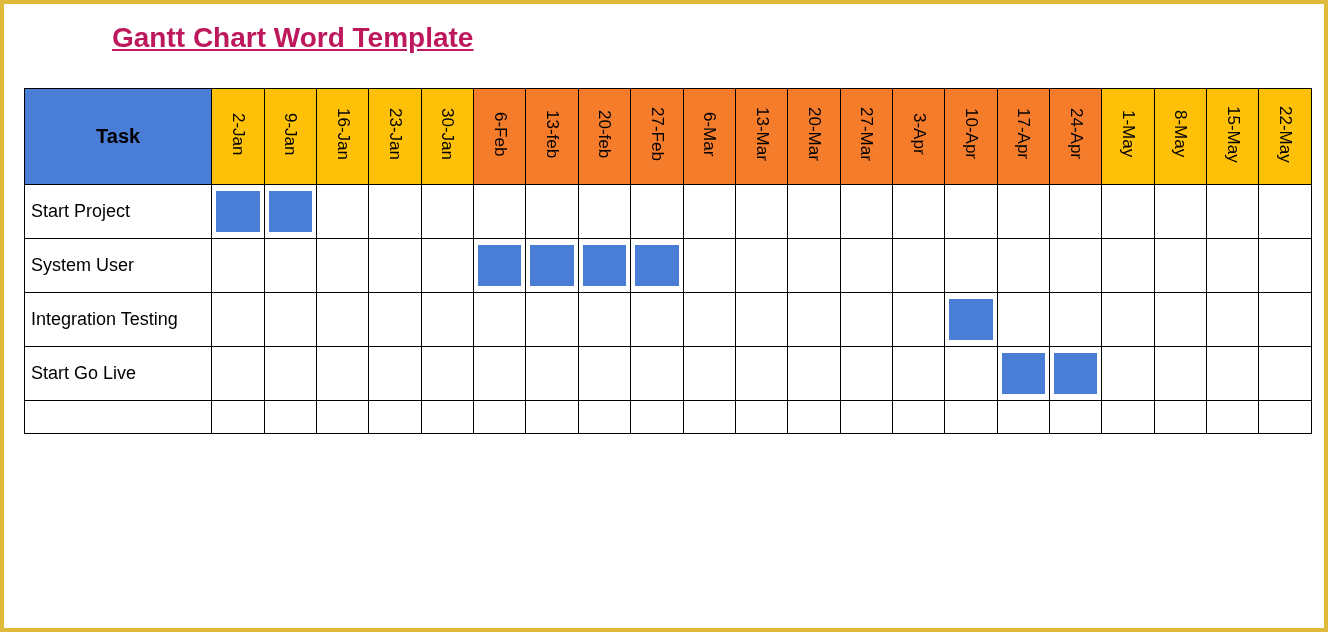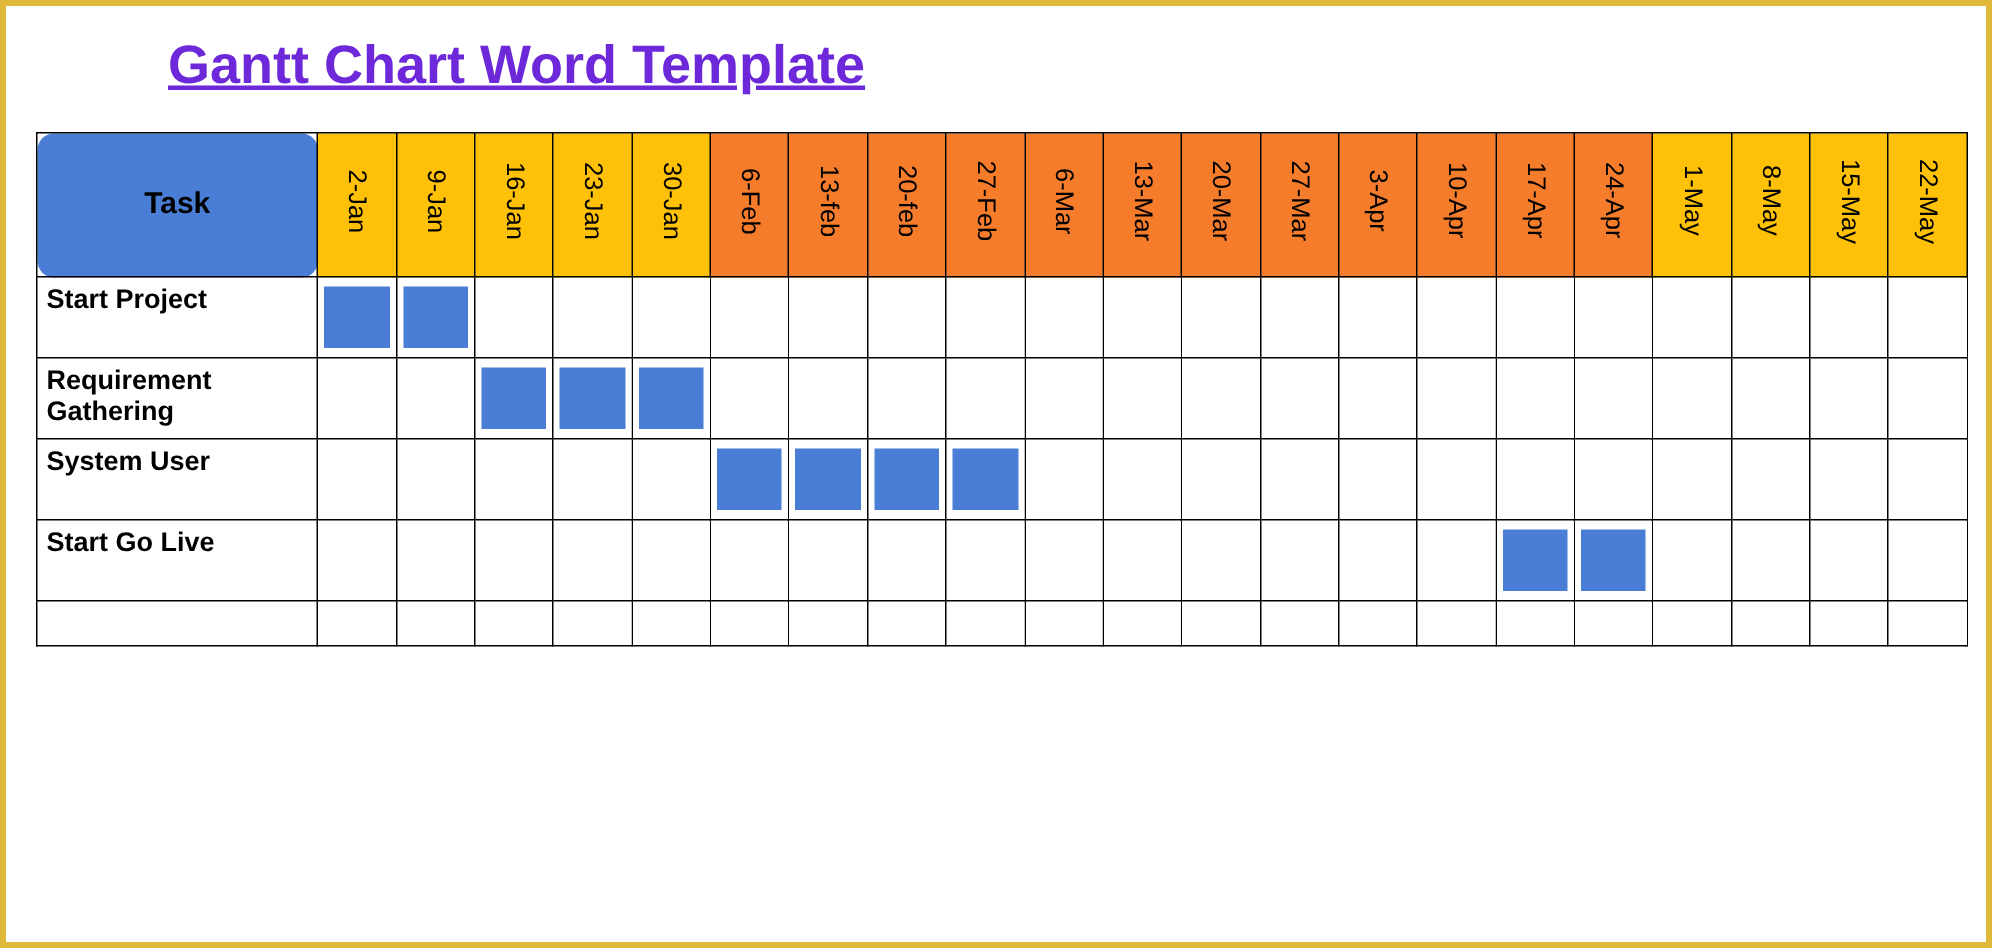--- a/index.html
+++ b/index.html
@@ -13,23 +13,23 @@
     width: 1328px;
     height: 632px;
     border: 4px solid #e0b83a;
     background: #fff;
     position: relative;
   }
   .title {
     position: absolute;
     top: 18px;
     left: 108px;
-    font-size: 36px;
+    font-size: 28px;
     font-weight: bold;
-    color: #6d28d9;
+    color: #be185d;
     text-decoration: underline;
   }
   .gantt-table {
     position: absolute;
     top: 84px;
     left: 20px;
     border-collapse: collapse;
     table-layout: fixed;
     width: 1288px;
   }
@@ -39,21 +39,20 @@
   }
   .gantt-table th.task-head {
     width: 186px;
     height: 96px;
     background: #4a7ed6;
     color: #000;
     font-size: 20px;
     font-weight: bold;
     vertical-align: middle;
     text-align: center;
-    border-radius: 11px;
   }
   .gantt-table th.date-head {
     width: 52px;
     height: 96px;
     font-size: 17px;
     font-weight: normal;
     vertical-align: middle;
     text-align: center;
     padding: 6px 0;
   }
@@ -61,24 +60,24 @@
     writing-mode: vertical-rl;
     text-orientation: mixed;
     display: inline-block;
     white-space: nowrap;
   }
   .month-jan, .month-may { background: #ffc107; color:#000; }
   .month-feb, .month-mar, .month-apr { background: #f57c2a; color:#000; }
   .gantt-table td.task-name {
     height: 54px;
     font-size: 18px;
-    font-weight: bold;
+    font-weight: normal;
     text-align: left;
     vertical-align: top;
-    padding: 4px 6px;
+    padding: 16px 6px;
   }
   .gantt-table td.cell {
     height: 54px;
     background: #fff;
     position: relative;
   }
   .gantt-table td.cell.filled::after {
     content: "";
     position: absolute;
     top: 6px;
@@ -141,60 +140,60 @@
           <td class="cell"></td>
           <td class="cell"></td>
           <td class="cell"></td>
           <td class="cell"></td>
           <td class="cell"></td>
           <td class="cell"></td>
           <td class="cell"></td>
           <td class="cell"></td>
         </tr>
         <tr>
-          <td class="task-name">Requirement Gathering</td>
-          <td class="cell"></td>
-          <td class="cell"></td>
-          <td class="cell filled"></td>
-          <td class="cell filled"></td>
-          <td class="cell filled"></td>
-          <td class="cell"></td>
-          <td class="cell"></td>
-          <td class="cell"></td>
-          <td class="cell"></td>
-          <td class="cell"></td>
-          <td class="cell"></td>
-          <td class="cell"></td>
-          <td class="cell"></td>
-          <td class="cell"></td>
-          <td class="cell"></td>
-          <td class="cell"></td>
-          <td class="cell"></td>
-          <td class="cell"></td>
-          <td class="cell"></td>
-          <td class="cell"></td>
-          <td class="cell"></td>
-        </tr>
-        <tr>
           <td class="task-name">System User</td>
           <td class="cell"></td>
           <td class="cell"></td>
           <td class="cell"></td>
           <td class="cell"></td>
           <td class="cell"></td>
           <td class="cell filled"></td>
           <td class="cell filled"></td>
           <td class="cell filled"></td>
           <td class="cell filled"></td>
           <td class="cell"></td>
           <td class="cell"></td>
           <td class="cell"></td>
           <td class="cell"></td>
           <td class="cell"></td>
           <td class="cell"></td>
+          <td class="cell"></td>
+          <td class="cell"></td>
+          <td class="cell"></td>
+          <td class="cell"></td>
+          <td class="cell"></td>
+          <td class="cell"></td>
+        </tr>
+        <tr>
+          <td class="task-name">Integration Testing</td>
+          <td class="cell"></td>
+          <td class="cell"></td>
+          <td class="cell"></td>
+          <td class="cell"></td>
+          <td class="cell"></td>
+          <td class="cell"></td>
+          <td class="cell"></td>
+          <td class="cell"></td>
+          <td class="cell"></td>
+          <td class="cell"></td>
+          <td class="cell"></td>
+          <td class="cell"></td>
+          <td class="cell"></td>
+          <td class="cell"></td>
+          <td class="cell filled"></td>
           <td class="cell"></td>
           <td class="cell"></td>
           <td class="cell"></td>
           <td class="cell"></td>
           <td class="cell"></td>
           <td class="cell"></td>
         </tr>
         <tr>
           <td class="task-name">Start Go Live</td>
           <td class="cell"></td>

